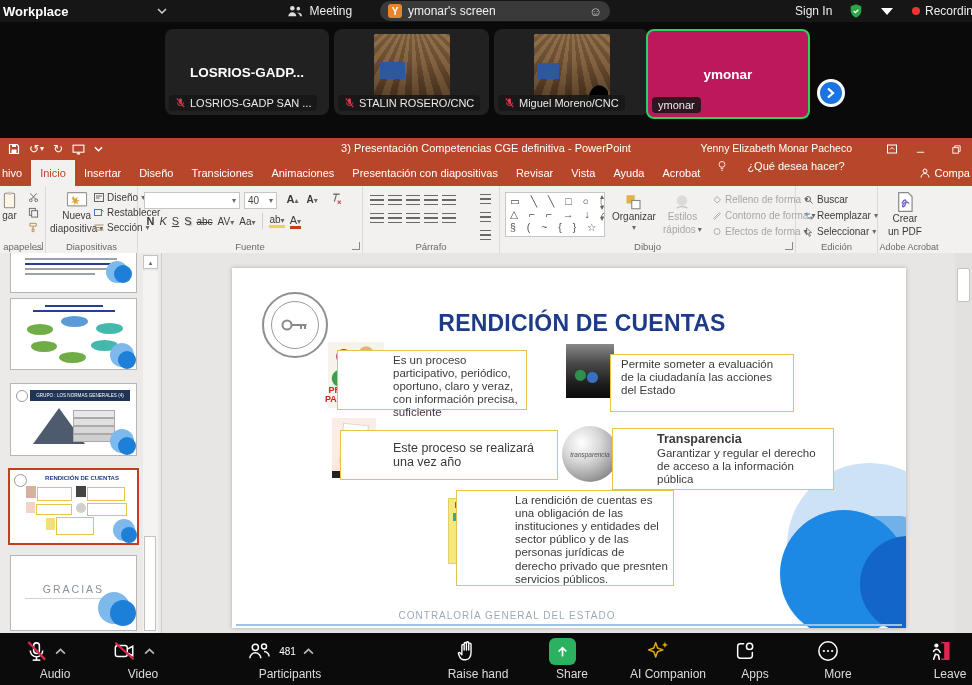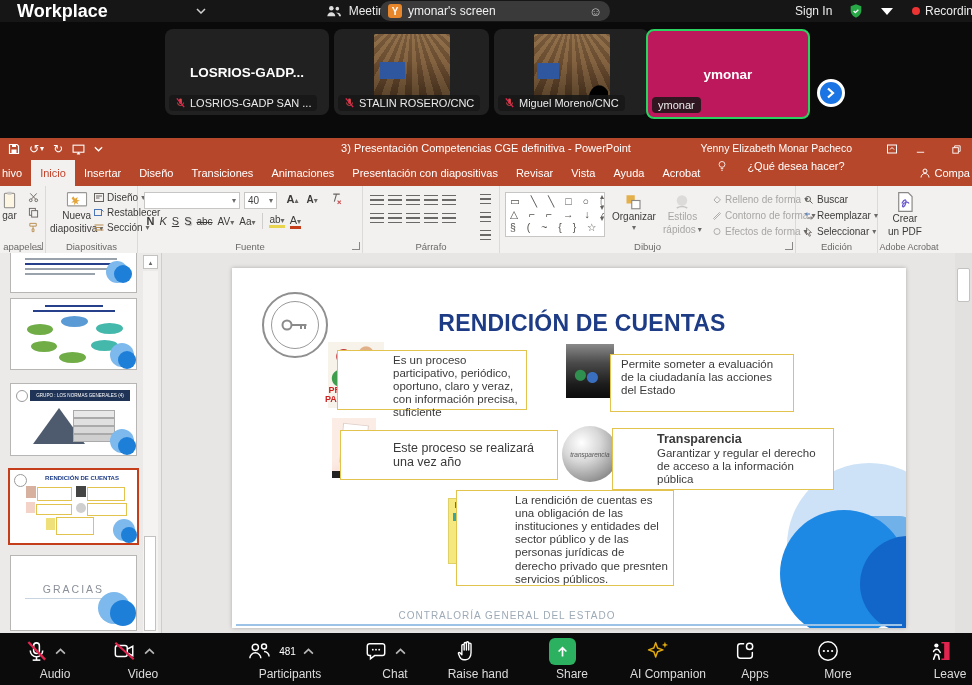--- a/index.html
+++ b/index.html
@@ -4,21 +4,21 @@
 <style>
   html,body{margin:0;padding:0;background:#000;}
   #stage{position:relative;width:972px;height:685px;overflow:hidden;background:#0a0a0a;
          font-family:"Liberation Sans","DejaVu Sans",sans-serif;-webkit-font-smoothing:antialiased;}
   .abs{position:absolute;}
   .fx{display:flex;align-items:center;}
   .col{display:flex;flex-direction:column;align-items:center;}
 
   
   .topbar{left:0;top:0;width:972px;height:22px;background:#161616;color:#ececec;font-size:12px;}
-  .topbar .brand{font-weight:bold;font-size:18px;margin-left:17px;color:#fff;}
+  .topbar .brand{font-weight:bold;font-size:13px;margin-left:3px;color:#fff;}
   .pill{left:380px;top:1px;width:230px;height:20px;background:#3a3a3a;border-radius:10px;
         display:flex;align-items:center;padding:0 8px;box-sizing:border-box;gap:6px;color:#f0f0f0;}
   .pill .avy{width:14px;height:14px;border-radius:3px;background:#e8862c;color:#fff;font-size:10px;
         font-weight:bold;display:flex;align-items:center;justify-content:center;}
   .pill .smiley{margin-left:auto;color:#cfcfcf;font-size:13px;line-height:1;}
 
   
   .strip{left:0;top:22px;width:972px;height:116px;background:#0a0a0a;}
   .vtile{top:7px;height:86px;background:#212121;border-radius:8px;}
   .vtile.active{background:#be185d;border:2px solid #2bd161;}
@@ -648,34 +648,20 @@
             <path d="M19.5 12.5c3 0 5.5 2.4 5.5 5.5" fill="none" stroke="#fff" stroke-width="1.6"></path>
           </svg>
         <span class="pcount">481</span>
         <svg width="11" height="7" viewBox="0 0 10 6">
             <path d="M1 5l4-4 4 4" stroke="#b8b8b8" stroke-width="1.5" fill="none"></path>
           </svg>
       </div>
       <span class="zlabel">Participants</span>
     </div>
 
-    <div class="zitem" style="left:340px;width:90px">
-      <div class="zico">
-        <svg viewBox="0 0 24 24" width="24" height="22">
-            <path d="M5 4h14a2.5 2.5 0 012.5 2.5v8A2.5 2.5 0 0119 17h-8.5L6 20.5V17H5a2.5 2.5 0 01-2.5-2.5v-8A2.5 2.5 0 015 4z" fill="none" stroke="#fff" stroke-width="1.6"></path>
-            <circle cx="8.5" cy="10.5" r="1" fill="#fff"></circle>
-            <circle cx="12" cy="10.5" r="1" fill="#fff"></circle>
-            <circle cx="15.5" cy="10.5" r="1" fill="#fff"></circle>
-          </svg>
-        <svg width="11" height="7" viewBox="0 0 10 6">
-            <path d="M1 5l4-4 4 4" stroke="#b8b8b8" stroke-width="1.5" fill="none"></path>
-          </svg>
-      </div>
-      <span class="zlabel">Chat</span>
-    </div>
 
     <div class="zitem" style="left:423px;width:90px">
       <div class="zico">
         <svg viewBox="0 0 24 24" width="22" height="22">
             <path d="M7.5 21.5c-2.2 0-3.8-1.3-4.6-3.2l-1.3-3.4c-.4-1 .8-1.8 1.6-1l2.1 2.1V6a1.25 1.25 0 012.5 0v5V4a1.25 1.25 0 012.5 0v7V3.2a1.25 1.25 0 012.5 0V11V4.6a1.25 1.25 0 012.5 0V14c0 4.5-2.6 7.5-5.8 7.5z" fill="none" stroke="#fff" stroke-width="1.5" stroke-linejoin="round"></path>
           </svg>
       </div>
       <span class="zlabel">Raise hand</span>
     </div>
 

